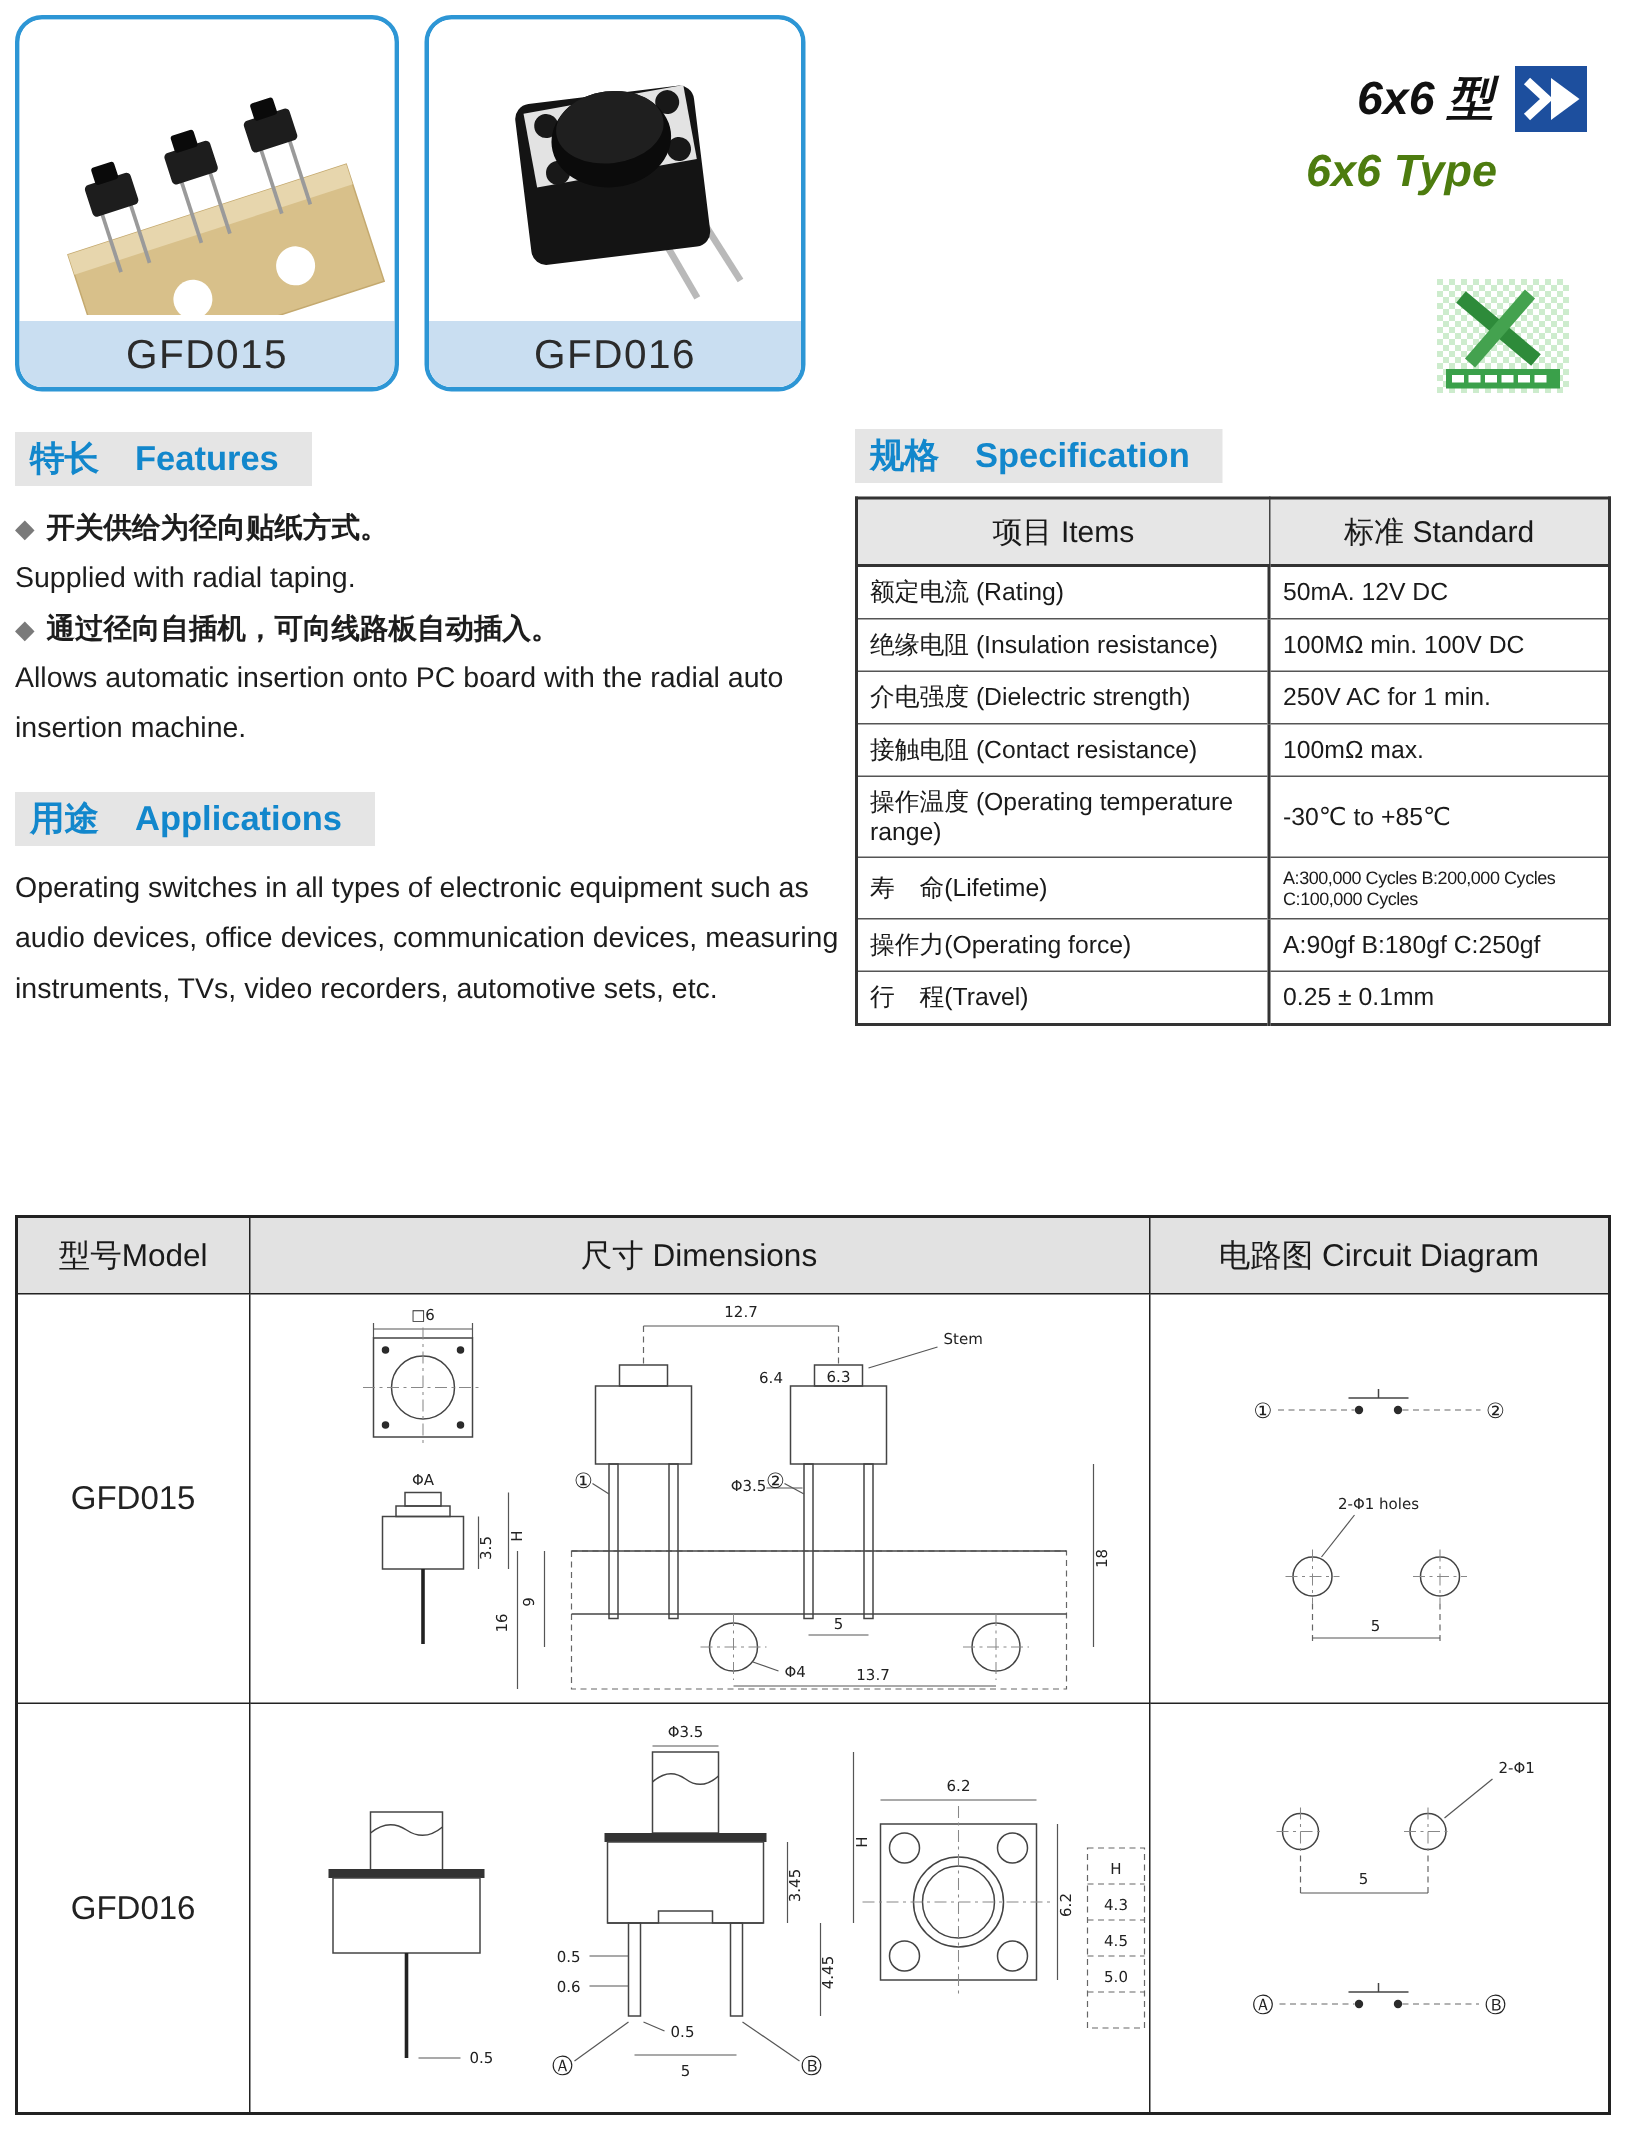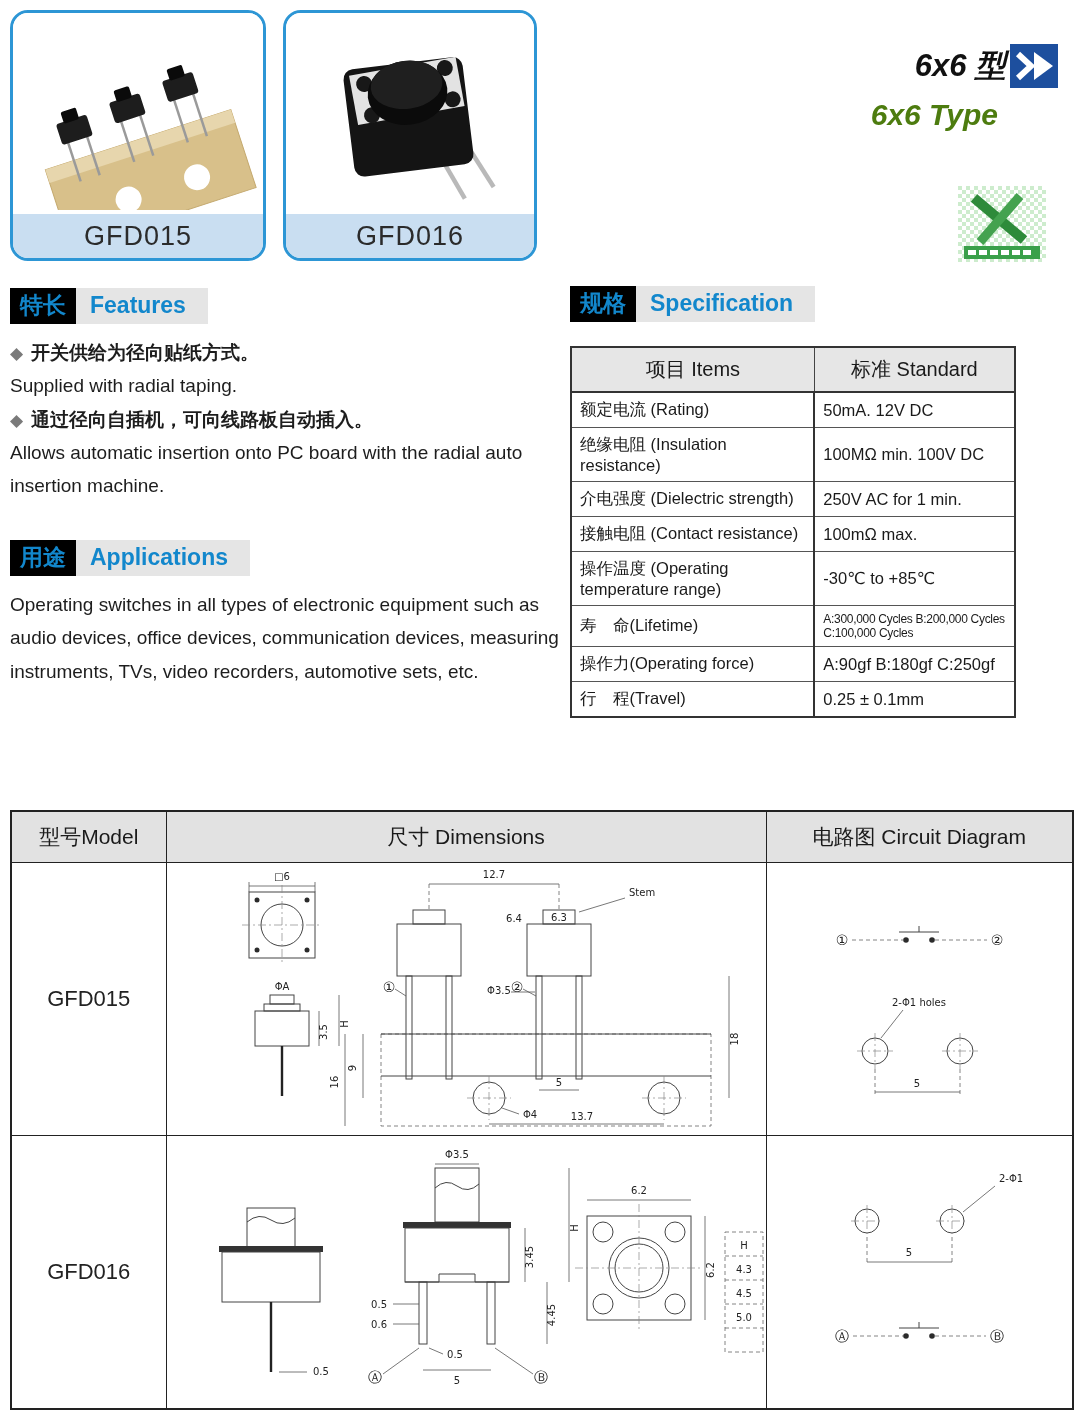--- a/index.html
+++ b/index.html
@@ -14,37 +14,37 @@
     border:3px solid #2d96d5; border-radius:18px; overflow:hidden; background:#fff;
     display:flex; flex-direction:column;
   }
   .product-card .photo { flex:1; background:#fff; }
   .product-card .plabel {
     height:44px; background:#c9def1; display:flex; align-items:center; justify-content:center;
     font-size:27px; color:#2b2b2b; letter-spacing:1px;
   }
   
   .title-block { position:absolute; top:44px; right:26px; text-align:right; }
-  .title-row { display:flex; align-items:center; justify-content:flex-end; gap:4px; }
+  .title-row { display:flex; align-items:center; justify-content:flex-end; gap:14px; }
   .title-zh { font-size:31px; font-weight:bold; font-style:italic; color:#111; }
   .title-en { font-size:30px; font-weight:bold; font-style:italic; color:#4d7c0f; margin-top:10px; margin-right:60px; }
   .cert { position:absolute; left:958px; top:186px; width:88px; height:76px; }
   
   .sec-header { display:inline-flex; font-weight:bold; font-size:23px; line-height:1; }
-  .sec-header .zh { background:#000000; color:#1287cc; padding:6px 10px 7px 10px;text-align:right; }
+  .sec-header .zh { background:#e5e5e5; color:#1287cc; padding:6px 10px 7px 10px;text-align:right; }
   .sec-header .en { background:#e5e5e5; color:#1287cc; padding:6px 22px 7px 14px; }
   
   .features { position:absolute; left:10px; top:288px; width:552px; }
-  .applications { position:absolute; left:10px; top:540px; width:552px; }
+  .applications { position:absolute; left:10px; top:528px; width:552px; }
   .spec { position:absolute; left:570px; top:286px; width:514px; }
   .body-text { margin-top:12px; font-size:19px; line-height:1.75; color:#1d1d1d; }
   .zh-line { font-weight:bold; }
   .diamond { color:#7a7a7a; margin-right:8px; font-size:17px; }
   
-  table.spec-table { border-collapse:collapse; width:446px; margin-top:24px; border:2px solid #333; }
+  table.spec-table { border-collapse:collapse; width:504px; margin-top:9px; border:2px solid #333; }
   table.spec-table th {
     background:#e6e6e6; font-size:20px; font-weight:normal; padding:8px 4px; border:1px solid #444;
     border-bottom:2px solid #333;
   }
   table.spec-table td { font-size:16.5px; padding:6px 8px; border:1px solid #555; background:#fff; }
   table.spec-table td.val { border-left:2px solid #333; }
   table.spec-table td.small { font-size:12px; letter-spacing:-0.3px; }
   
   .diagram-header { position:absolute; left:10px; top:766px; }
   table.diagram-table { position:absolute; left:10px; top:810px; border-collapse:collapse; border:2px solid #222;padding-left:48px; }

